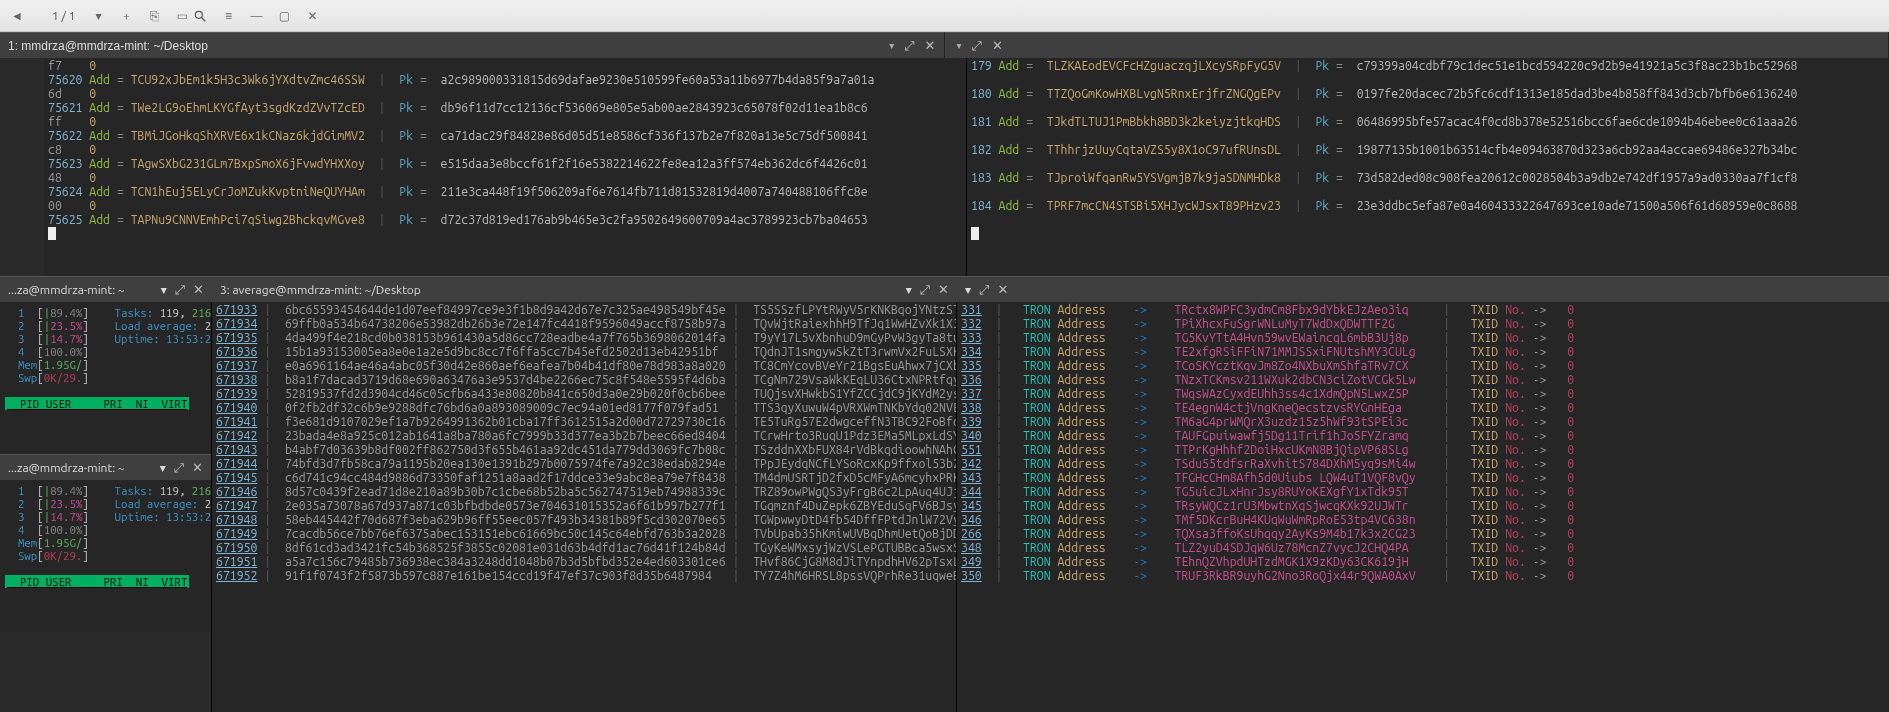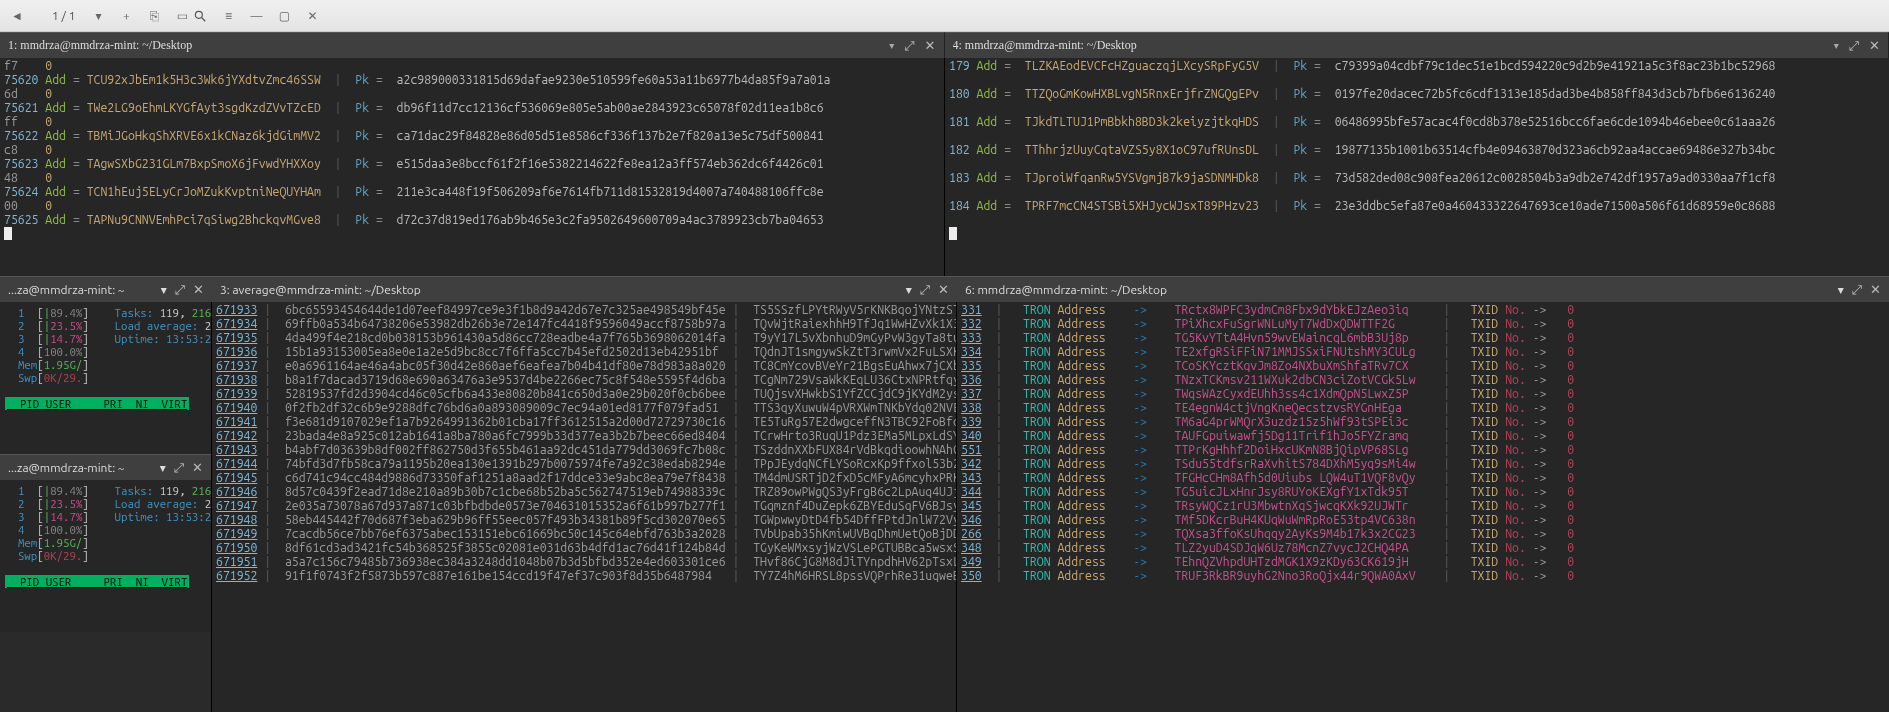--- a/index.html
+++ b/index.html
@@ -34,40 +34,40 @@
   display: flex;
   height: 26px;
   background: #3a3a3a;
 }
 .tab-header {
   flex: 1;
   display: flex;
   align-items: center;
   padding: 0 8px;
   background: #3f3f3f;
-  font-family: Liberation Serif, serif;
+  font-family: Liberation Sans, sans-serif;
   font-size: 12px;
   color: #ddd;
   border-top: 1px solid #555;
   border-right: 1px solid #222;
   position: relative;
 }
 .tab-header .title { flex: 1; white-space: nowrap; overflow: hidden; text-overflow: ellipsis; }
 .tab-header .caret { margin-left: 4px; color: #aaa; font-size: 10px; }
 .tab-header .ctrl { margin-left: 10px; color: #bbb; cursor: pointer; font-size: 13px;}
 .terminal {
   background: #262626;
   font-size: 12.3px;
   line-height: 14px;
   white-space: pre;
   overflow: hidden;
   padding: 1px 4px;
 }
 .layout { display: grid; grid-template-rows: 32px 26px 218px 26px auto; height: 712px; }
-.top-terms { display: flex; }
+.top-terms { display: flex; margin-left: 44px; }
 .top-terms .terminal { flex: 1; }
 .top-terms .terminal:first-child{ border-right: 1px solid #000;}
 .bottom-terms { display: flex; height: 100%; }
 .col-left { width: 212px; display: flex; flex-direction: column; border-right:1px solid #000;}
 .col-mid { width: 745px; border-right:1px solid #000;}
 .col-right { flex: 1; }
 .sub-tab-header{
   height: 26px;
   display:flex; align-items:center; padding:0 8px;
   background:#3f3f3f; color:#ddd;
@@ -138,21 +138,20 @@
   </div>
 
   <div class="tabs-row">
     <div class="tab-header">
       <span class="title">1: mmdrza@mmdrza-mint: ~/Desktop</span>
       <span class="caret">▾</span>
       <span class="ctrl">⤢</span>
       <span class="ctrl">✕</span>
     </div>
     <div class="tab-header">
-      <span class="title">4: mmdrza@mmdrza-mint: ~/Desktop</span>
       <span class="caret">▾</span>
       <span class="ctrl">⤢</span>
       <span class="ctrl">✕</span>
     </div>
   </div>
 
   <div class="top-terms">
     <div class="terminal" id="term1"><span class="c-hash">f7</span>    <span class="c-zero">0</span>
 <span class="c-num">75620</span> <span class="c-add">Add</span> <span class="c-eq">=</span> <span class="c-ta">TCU92xJbEm1k5H3c3Wk6jYXdtvZmc46SSW</span>  <span class="c-pipe">|</span>  <span class="c-pk">Pk</span> <span class="c-eq">=</span>  <span class="c-pkv">a2c989000331815d69dafae9230e510599fe60a53a11b6977b4da85f9a7a01a</span>
 <span class="c-hash">6d</span>    <span class="c-zero">0</span>
@@ -188,21 +187,20 @@
       <span class="ctrl">⤢</span>
       <span class="ctrl">✕</span>
     </div>
     <div class="sub-tab-header" style="width:745px;">
       <span class="title">3: average@mmdrza-mint: ~/Desktop</span>
       <span class="caret">▾</span>
       <span class="ctrl">⤢</span>
       <span class="ctrl">✕</span>
     </div>
     <div class="sub-tab-header" style="flex:1;">
-      <span class="title">6: mmdrza@mmdrza-mint: ~/Desktop</span>
       <span class="caret">▾</span>
       <span class="ctrl">⤢</span>
       <span class="ctrl">✕</span>
     </div>
   </div>
 
   <div class="bottom-terms">
     <div class="col-left">
       <div class="terminal htop htop-block" id="htop1">  <span class="bar-label">1</span>  <span class="bar-bracket">[</span><span class="bar-fill">|</span><span class="bar-pct">89.4%</span><span class="bar-bracket">]</span>    <span class="tasks">Tasks: </span><span class="tasks-val">119, </span><span class="tasks-run">216</span>
   <span class="bar-label">2</span>  <span class="bar-bracket">[</span><span class="bar-fill">|</span><span class="bar-pct" style="color:#c95090">23.5%</span><span class="bar-bracket">]</span>    <span class="tasks"></span><span class="la-label">Load average: </span><span class="tasks-val">2.</span>

